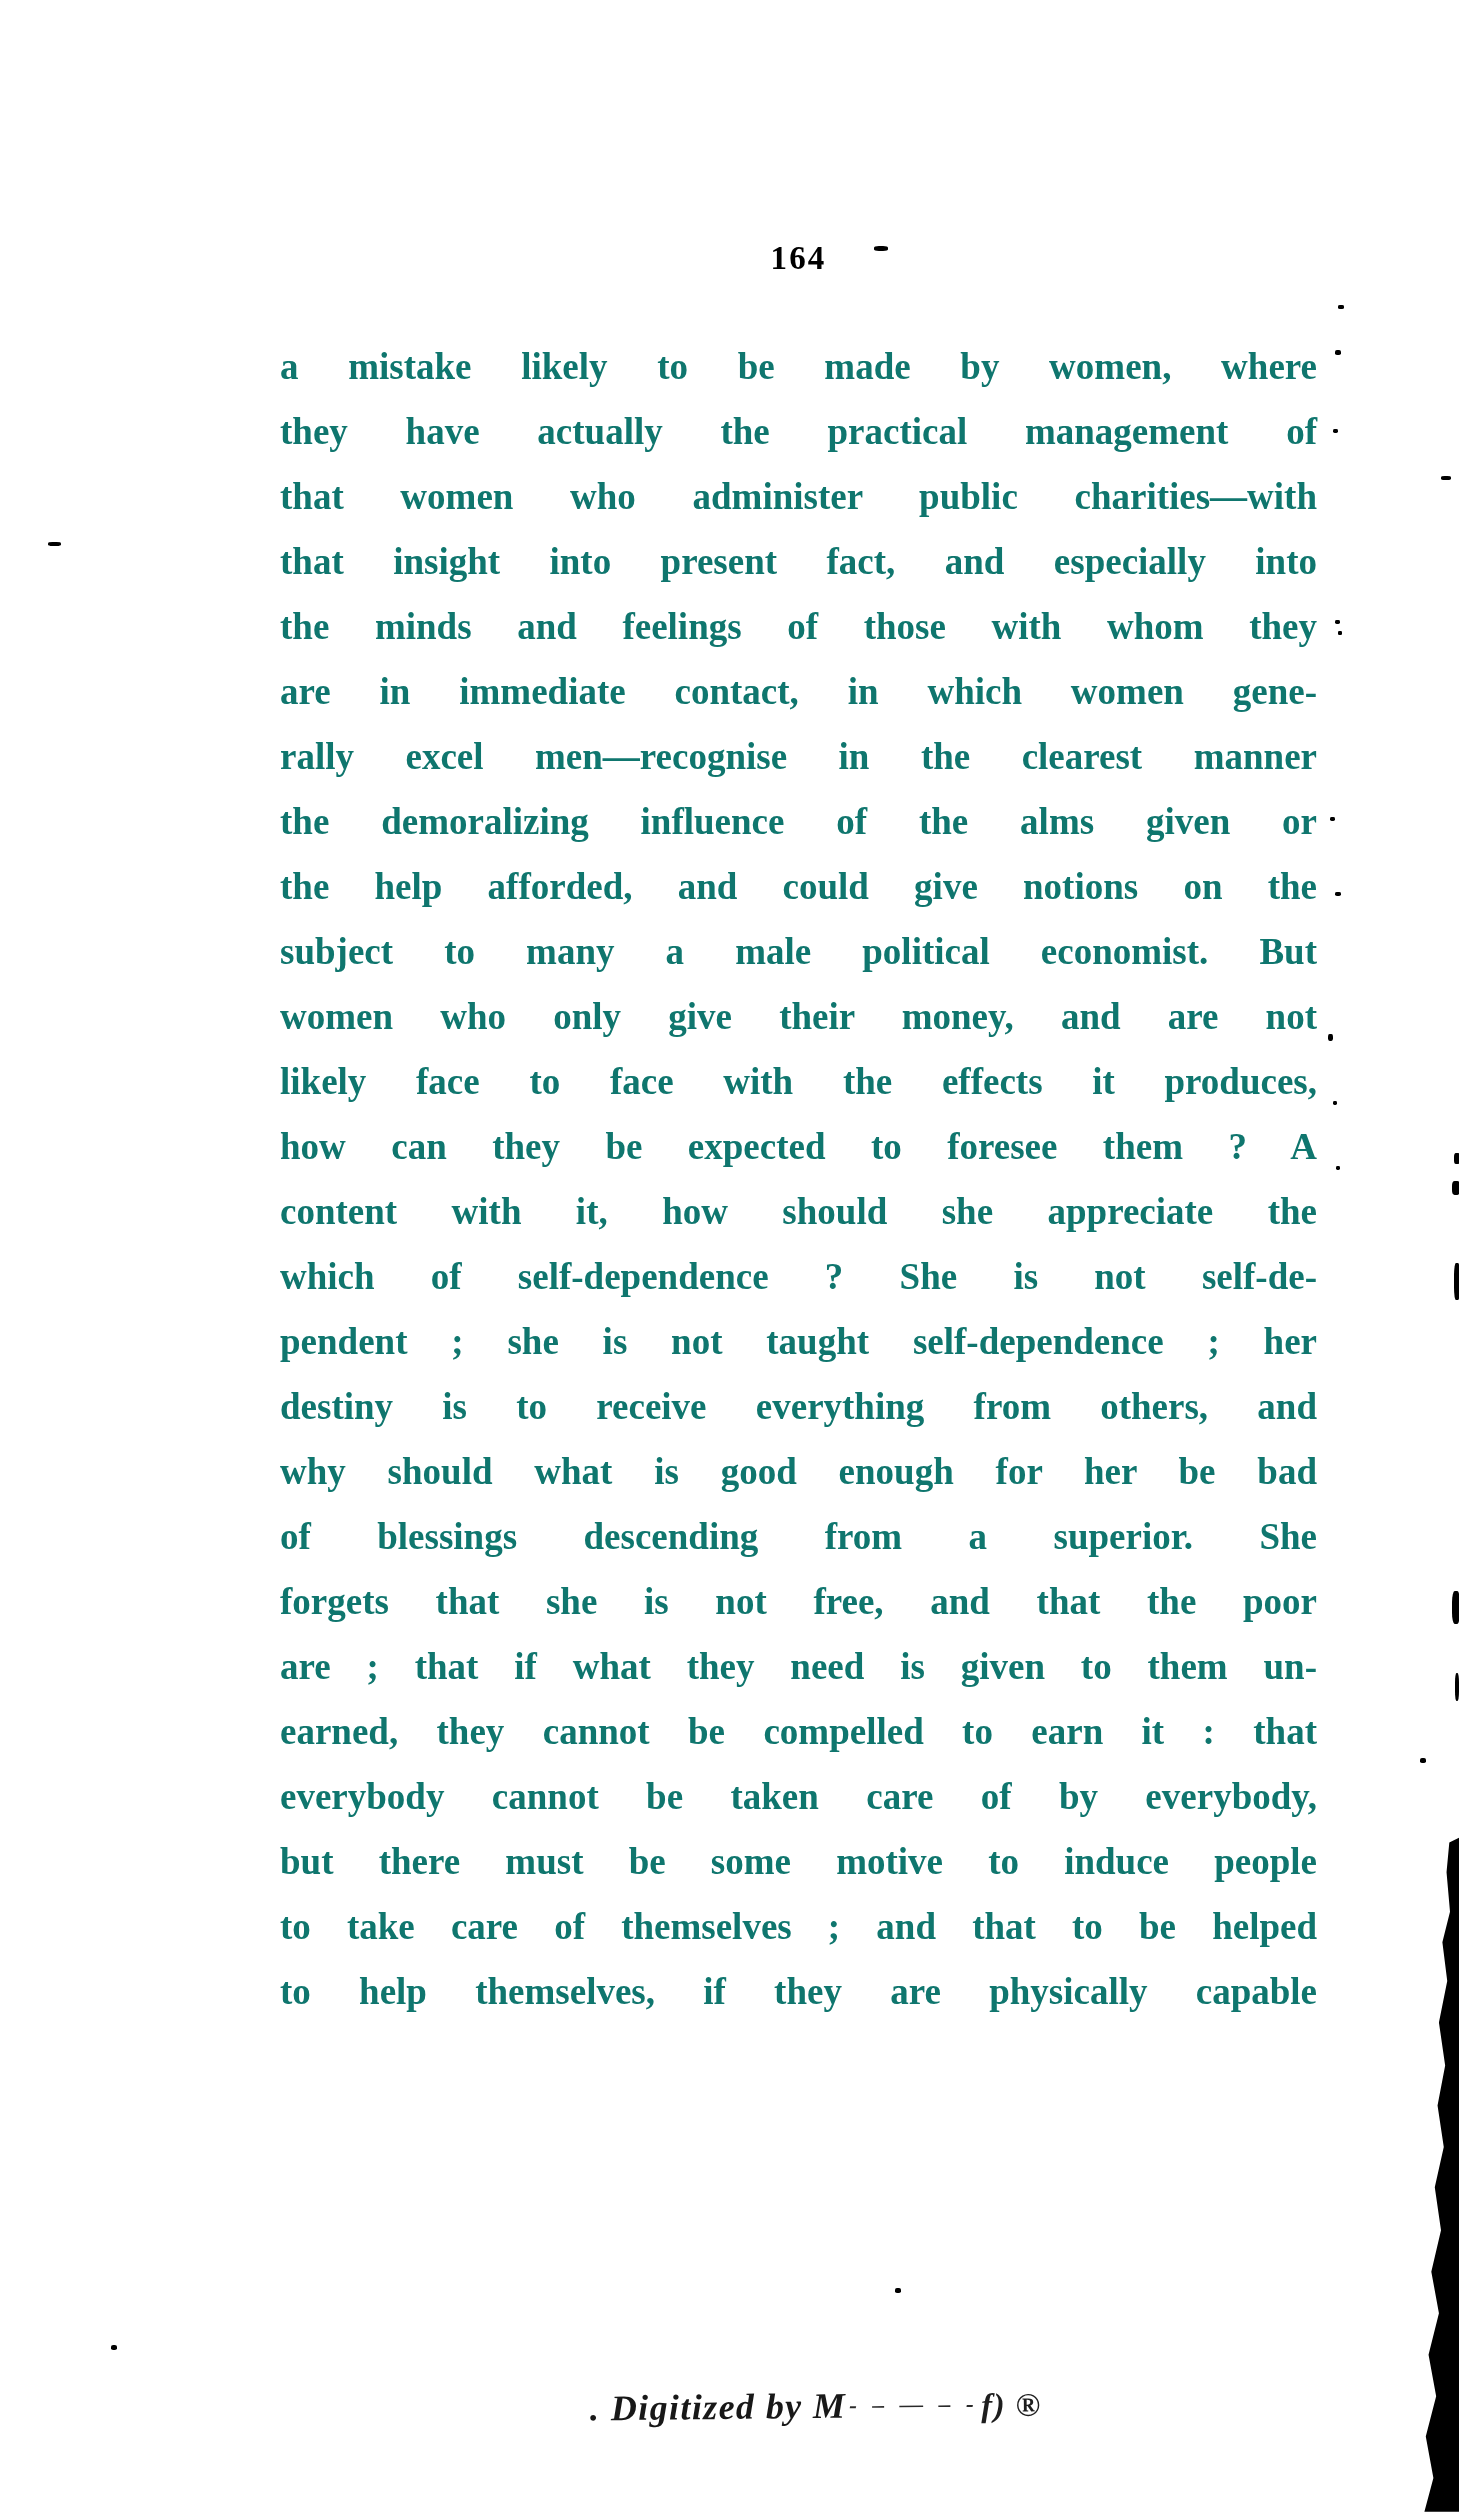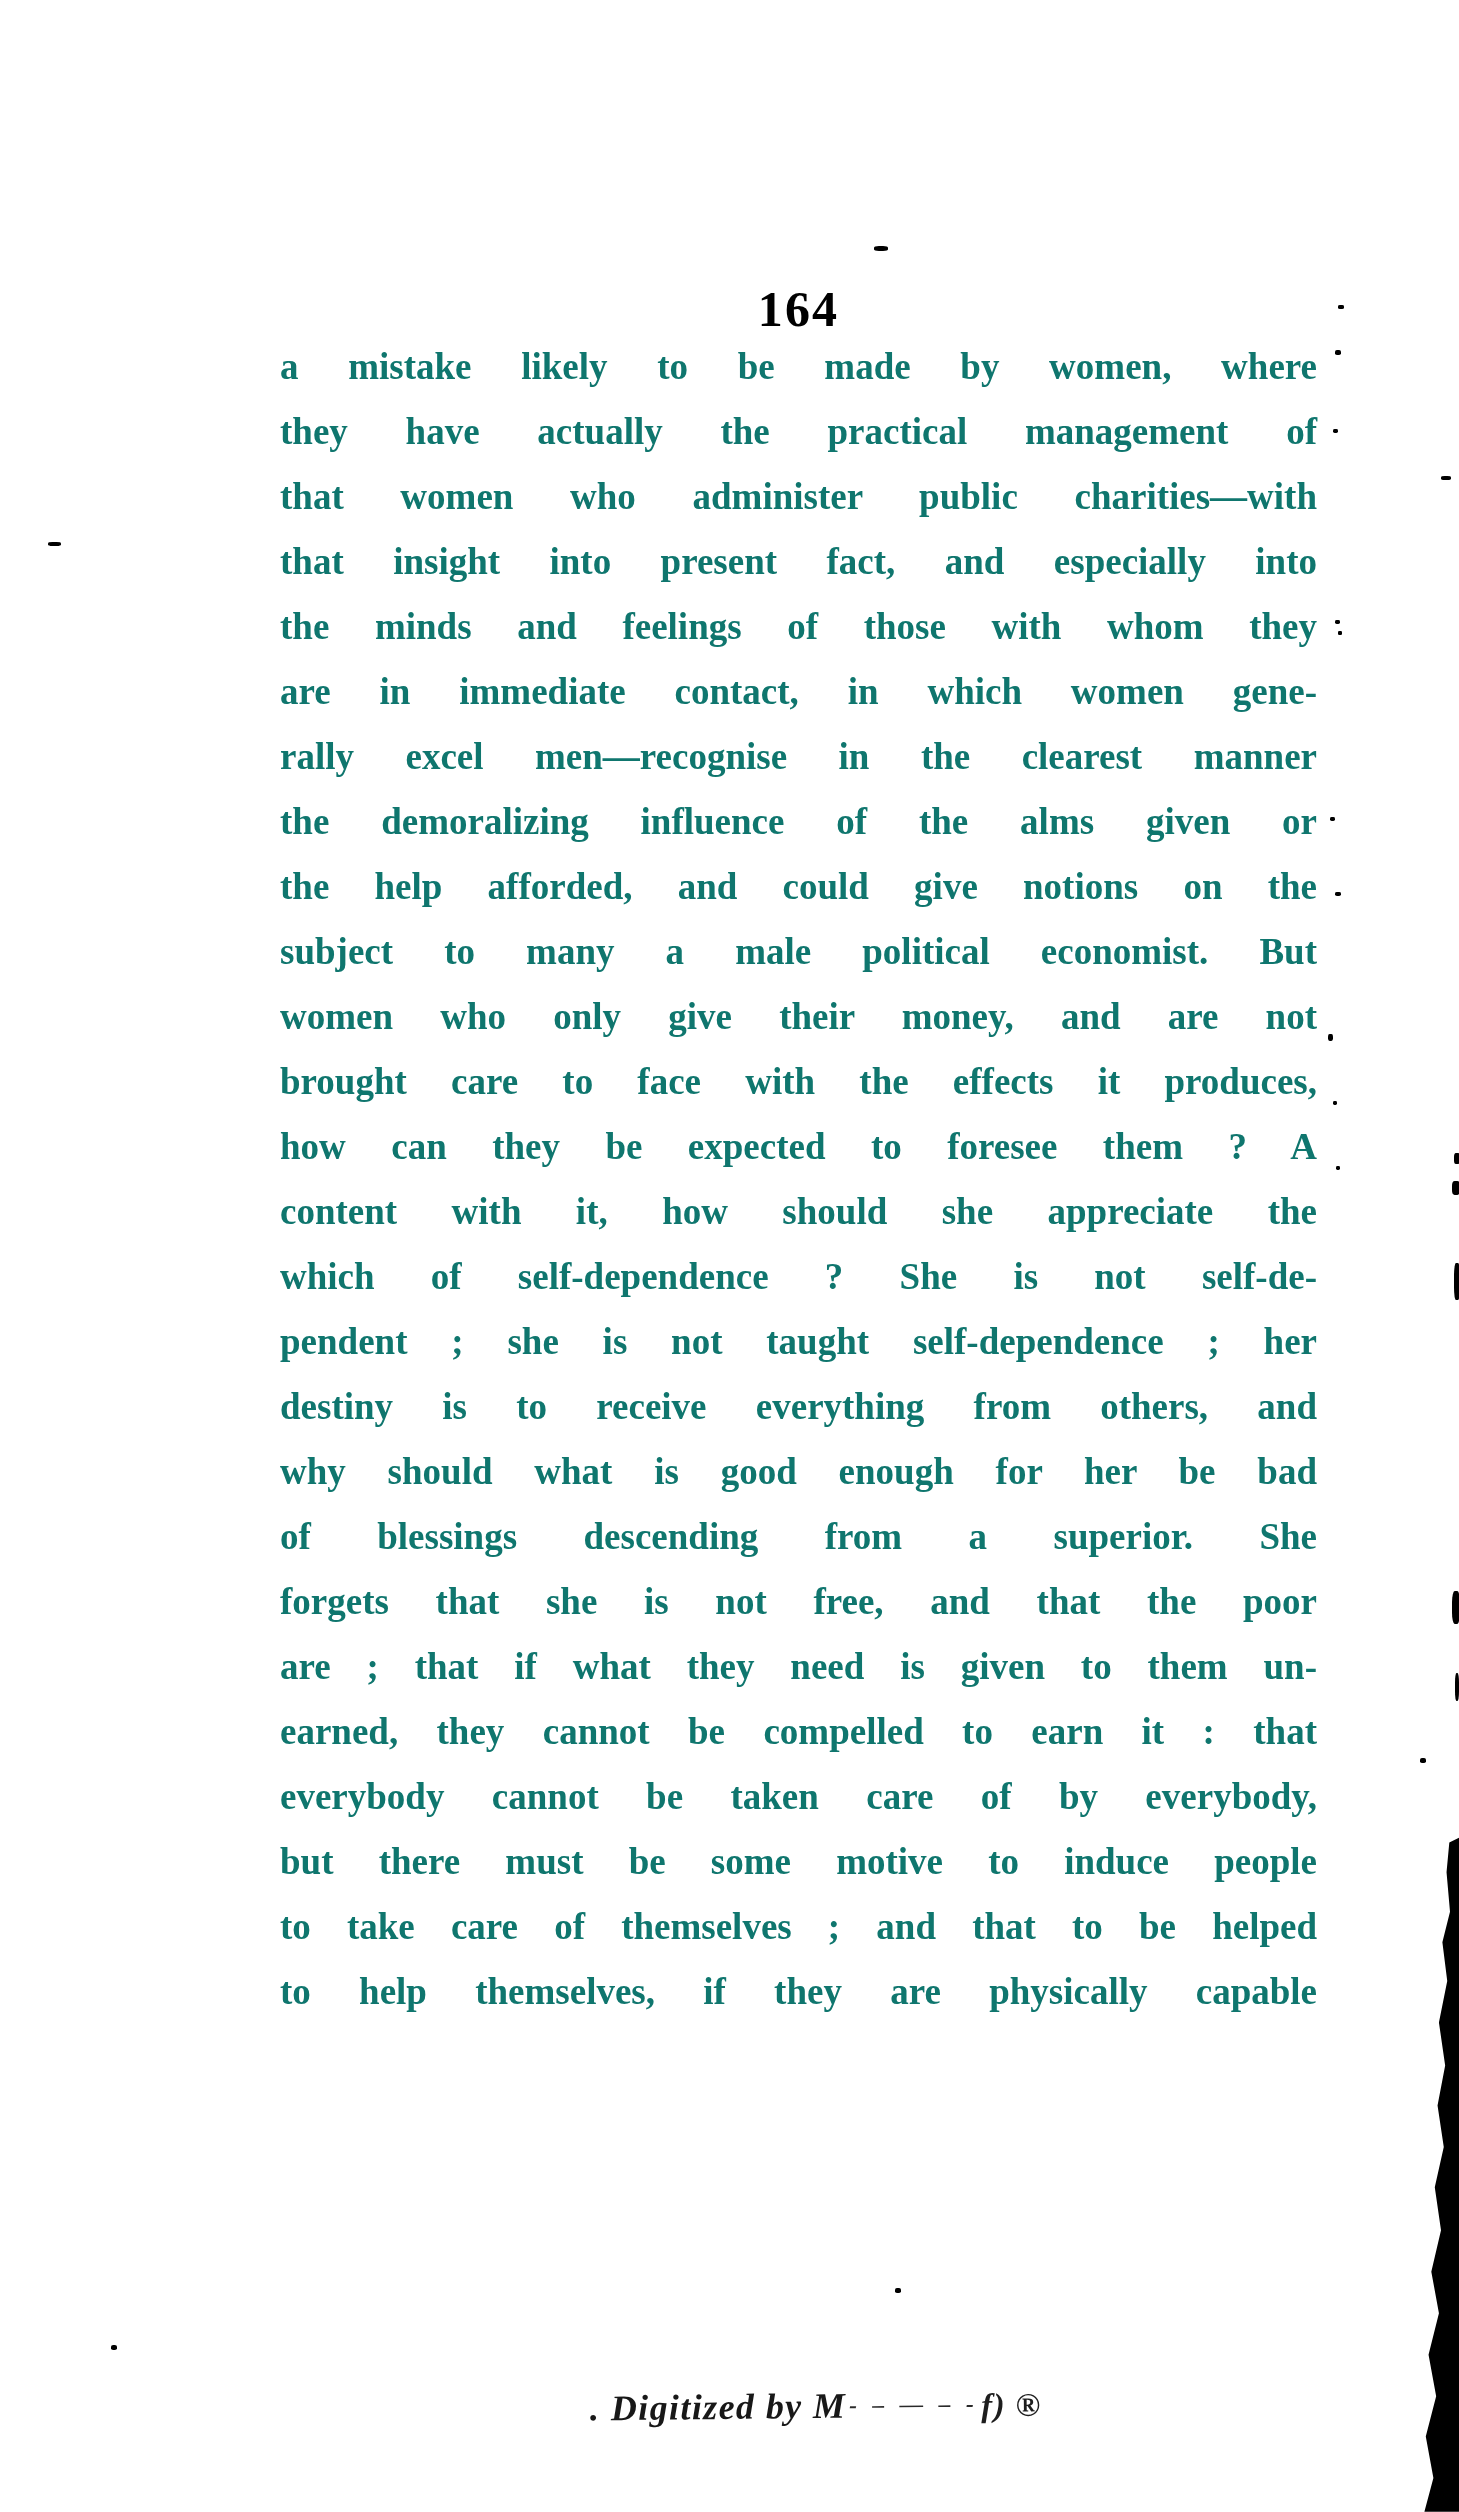--- a/index.html
+++ b/index.html
@@ -7,23 +7,22 @@
     width:1459px; height:2512px;
     background:#ffffff;
     font-family:"Liberation Serif", serif;
     overflow:hidden;
   }
   .page{ position:absolute; inset:0; background:#ffffff; color:#000; }
 
   .page-number{
     position:absolute; left:280px; width:1037px; top:240px;
     text-align:center;
-    font-size:50px; font-weight:bold; letter-spacing:2.1px;
+    font-size:33px; font-weight:bold; letter-spacing:2.1px;
     color:#000;
-    margin-top:40px;
   }
 
   .text-block{
     position:absolute; left:280px; width:1037px; top:334px;
   }
   .text-line{
     height:65px; line-height:65px;
     font-size:37px; font-weight:bold; color:#0f766e;
     text-align:justify; text-align-last:justify;
     word-spacing:1.4px;
@@ -56,21 +55,21 @@
       <div class="text-line">they have actually the practical management of</div>
       <div class="text-line">that women who administer public charities—with</div>
       <div class="text-line">that insight into present fact, and especially into</div>
       <div class="text-line">the minds and feelings of those with whom they</div>
       <div class="text-line">are in immediate contact, in which women gene-</div>
       <div class="text-line">rally excel men—recognise in the clearest manner</div>
       <div class="text-line">the demoralizing influence of the alms given or</div>
       <div class="text-line">the help afforded, and could give notions on the</div>
       <div class="text-line">subject to many a male political economist. But</div>
       <div class="text-line">women who only give their money, and are not</div>
-      <div class="text-line">brought care to face with the effects it produces,</div>
+      <div class="text-line">likely face to face with the effects it produces,</div>
       <div class="text-line">how can they be expected to foresee them ? A</div>
       <div class="text-line">content with it, how should she appreciate the</div>
       <div class="text-line">which of self-dependence ? She is not self-de-</div>
       <div class="text-line">pendent ; she is not taught self-dependence ; her</div>
       <div class="text-line">destiny is to receive everything from others, and</div>
       <div class="text-line">why should what is good enough for her be bad</div>
       <div class="text-line">of blessings descending from a superior. She</div>
       <div class="text-line">forgets that she is not free, and that the poor</div>
       <div class="text-line">are ; that if what they need is given to them un-</div>
       <div class="text-line">earned, they cannot be compelled to earn it : that</div>

